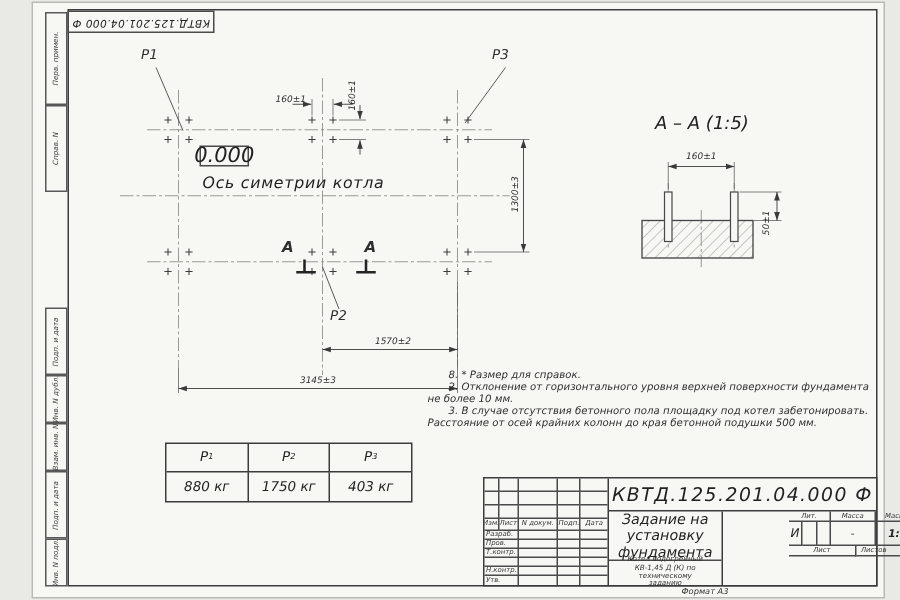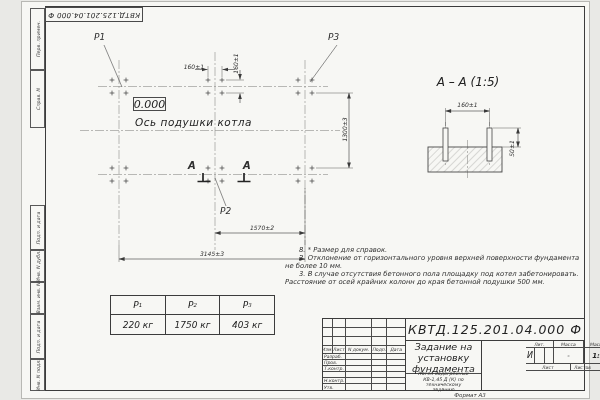--- a/index.html
+++ b/index.html
@@ -22,21 +22,21 @@
   
   .topdoc{left:45px;top:7px;width:98px;height:15px;border:0.8px solid #4a4a4a;box-sizing:border-box;
           display:flex;align-items:center;justify-content:center;}
   .topdoc span{transform:rotate(180deg);font-size:7px;font-style:italic;white-space:nowrap;letter-spacing:0.3px;}
   
   .dim{font-size:6px;font-style:italic;color:#2e2e2e;white-space:nowrap;}
   .rot{transform:rotate(-90deg);transform-origin:center center;}
   .plabel{font-size:9px;font-style:italic;color:#2e2e2e;}
   .seclet{font-size:10px;font-style:italic;font-weight:bold;color:#2e2e2e;}
   .elev{left:133px;top:97px;width:33px;height:14px;border:0.8px solid #4a4a4a;box-sizing:border-box;
-        font-size:11px;font-style:italic;display:flex;align-items:center;justify-content:center;}
+        font-size:14px;font-style:italic;display:flex;align-items:center;justify-content:center;}
   .axislab{left:135px;top:116px;font-size:10.5px;font-style:italic;letter-spacing:0.5px;}
   .sectitle{left:420px;top:75px;width:96px;text-align:center;font-size:12px;font-style:italic;}
   
   .notes{left:285px;top:246px;width:300px;font-size:6.8px;line-height:8px;font-style:italic;color:#2f2f2f;}
   .notes p{margin:0;text-indent:14px;}
   
   .ltable{left:110px;top:295px;width:165px;height:40px;border:1px solid var(--ln);box-sizing:border-box;
           display:flex;flex-direction:column;}
   .ltable .row{display:flex;flex:1;}
   .ltable .cell{flex:1;border-right:0.8px solid var(--ln);display:flex;align-items:center;justify-content:center;
@@ -156,21 +156,21 @@
   </g>
 </svg>
 
 <span class="abs plabel" style="left:94px;top:32px;">P1</span>
 <span class="abs plabel" style="left:328px;top:32px;">P3</span>
 <span class="abs plabel" style="left:220px;top:206px;">P2</span>
 
 <div class="abs elev">
   <span>0.000</span>
 </div>
-<span class="abs axislab">Ось подушки котла</span>
+<span class="abs axislab">Ось симетрии котла</span>
 
 <span class="abs dim ctr" style="left:170px;top:63px;width:34px;text-align:right;">160±1</span>
 <span class="abs dim ctr rot" style="left:218px;top:60px;width:34px;">160±1</span>
 <span class="abs dim ctr rot" style="left:322px;top:126px;width:44px;">1300±3</span>
 <span class="abs dim ctr" style="left:242px;top:224px;width:40px;">1570±2</span>
 <span class="abs dim ctr" style="left:192px;top:250px;width:40px;">3145±3</span>
 
 <span class="abs seclet" style="left:188px;top:160px;">А</span>
 <span class="abs seclet" style="left:243px;top:160px;">А</span>
 
@@ -193,21 +193,21 @@
     <div class="cell">
       <span>Р</span>
         <sub>2</sub>
     </div>
     <div class="cell">
       <span>Р</span>
         <sub>3</sub>
     </div>
   </div>
   <div class="row">
-    <div class="cell">220 кг</div>
+    <div class="cell">880 кг</div>
     <div class="cell">1750 кг</div>
     <div class="cell">403 кг</div>
   </div>
 </div>
 
 <div class="abs tb">
   <div class="tb-left">
 
     <div class="tr-row" style="height:9px;">
       <div class="c" style="width:10px;"></div>

